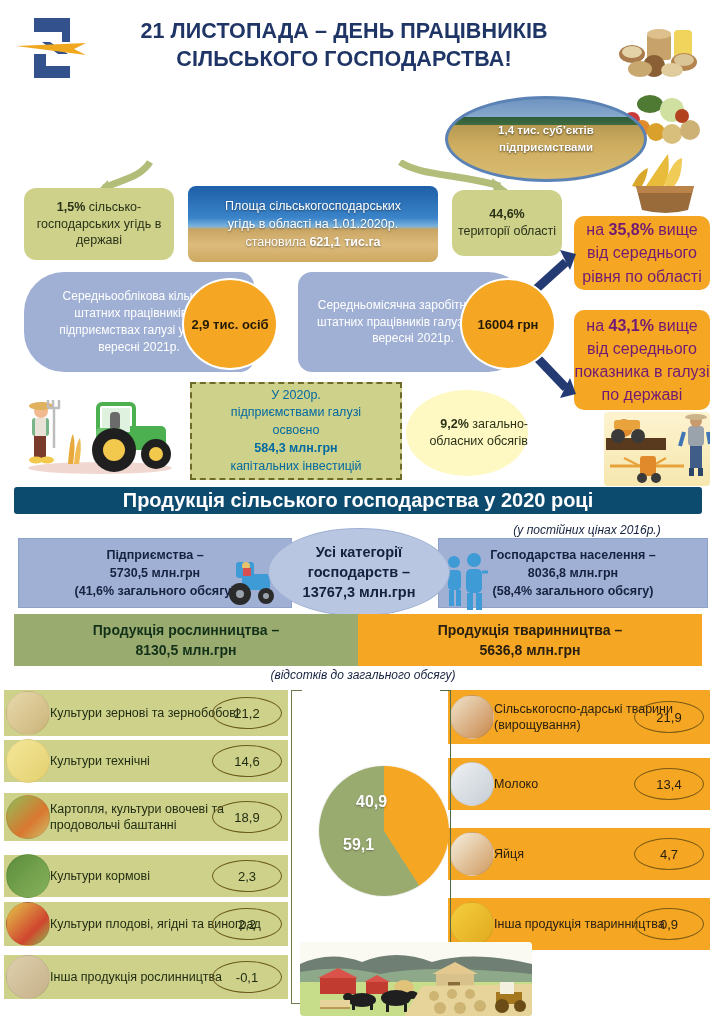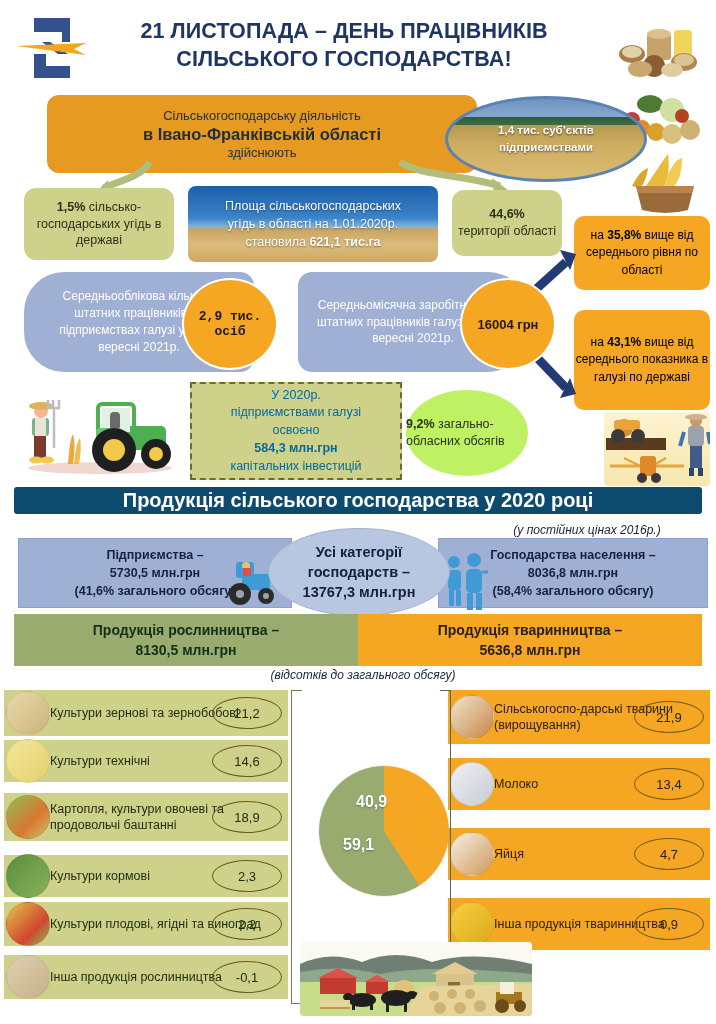--- a/index.html
+++ b/index.html
@@ -59,56 +59,56 @@
     background:linear-gradient(#1d5fa8 0%,#2f79c4 40%,#64a6d8 54%,#c8a45e 56%,#d9b878 75%,#c9a濃 100%);
     background:linear-gradient(#1d5fa8 0%,#3b84c9 42%,#7ab3dd 53%,#c9a563 57%,#dcbb7c 78%,#cda85f 100%);
     color:#fff;font-size:12.5px;text-align:center;line-height:1.45;
     display:flex;flex-direction:column;align-items:center;justify-content:center;
     text-shadow:0 1px 2px rgba(0,0,0,.45);
   }
   .area-box b{font-weight:bold;}
 
   
   .or-box{
-    background:#f5a623;border-radius:10px;color:#000000;text-align:center;
-    display:flex;flex-direction:column;align-items:center;justify-content:center;
-    font-size:12px;line-height:1.45;
+    background:#f5a623;border-radius:10px;color:#701a75;text-align:center;
+    display:flex;flex-direction:column;align-items:center;justify-content:center;
+    font-size:16px;line-height:1.45;
   }
   .or-1{left:574px;top:216px;width:136px;height:74px;}
   .or-2{left:574px;top:310px;width:136px;height:100px;}
   .or-box b{font-weight:bold;}
 
   
   .blue-pill{
     background:#9fb0d4;color:#fff;text-align:center;
     display:flex;flex-direction:column;align-items:center;justify-content:center;
     line-height:1.4;font-size:12px;
   }
   .bp-left{left:24px;top:272px;width:230px;height:100px;border-radius:40px 14px 14px 40px;}
   .bp-right{left:298px;top:272px;width:230px;height:100px;border-radius:14px 40px 40px 14px;}
 
   .circ-orange{
     background:#f5a623;border-radius:50%;color:#231a08;font-weight:bold;
     display:flex;align-items:center;justify-content:center;text-align:center;
     font-size:13px;border:2px solid #fff;
   }
-  .c-1{left:182px;top:278px;width:92px;height:88px;font-family:Liberation Mono, monospace;}
+  .c-1{left:182px;top:278px;width:92px;height:88px;}
   .c-2{left:460px;top:278px;width:92px;height:88px;}
 
   
   .inv-box{
     left:190px;top:382px;width:208px;height:94px;
     background:#cdd18a;border:2px dashed #6d6a2a;color:#0369a1;
     text-align:center;font-size:12.5px;line-height:1.42;
     display:flex;flex-direction:column;align-items:center;justify-content:center;
   }
   .inv-box b{font-weight:bold;}
   .inv-circle{
     left:406px;top:390px;width:122px;height:86px;border-radius:50%;
-    background:#bef264;color:#2b3218;font-size:12.5px;text-align:left;line-height:1.4;
+    background:#fef9c3;color:#2b3218;font-size:12.5px;text-align:right;line-height:1.4;
     display:flex;flex-direction:column;align-items:center;justify-content:center;
   }
   .inv-circle b{font-weight:bold;}
 
   
   .banner{
     left:14px;top:487px;width:688px;height:27px;background:#0c4a6e;border-radius:3px;
     color:#fff;font-size:20px;font-weight:bold;
     display:flex;align-items:center;justify-content:center;
   }
@@ -251,25 +251,20 @@
   <div class="abs food-bot">
     <svg width="92" height="62" viewBox="0 0 92 62">
       <path d="M26 34 q20 -30 22 -32 q3 24 -6 34 Z" fill="#e8bb3a"></path>
       <path d="M44 34 q8 -26 18 -28 q0 22 -10 30 Z" fill="#f0cb56"></path>
       <path d="M12 34 q8 -16 16 -18 q-2 14 -8 20 Z" fill="#d9a72c"></path>
       <path d="M16 34 h58 l-6 24 q-22 6 -46 0 Z" fill="#9a6b3a"></path>
       <path d="M16 34 h58 l-2 7 H18 Z" fill="#b9834a"></path>
     </svg>
   </div>
 
-  <div class="abs orange-bar">
-    <div class="l1">Сільськогосподарську діяльність</div>
-    <div class="l2">в Івано-Франківській області</div>
-    <div class="l3">здійснюють</div>
-  </div>
 
   <div class="abs photo-ellipse">
     <div>1,4 тис.  суб’єктів</div>
     <div>підприємствами</div>
   </div>
 
   <svg class="abs" style="left:0;top:160px;width:716px;height:40px;">
     <path class="olive-arrow" d="M150 2 C140 18, 120 20, 104 28"></path>
     <polygon points="108,20 96,32 110,34" fill="#b3bd7a"></polygon>
     <path class="olive-arrow" d="M400 2 C420 16, 460 14, 500 26"></path>

